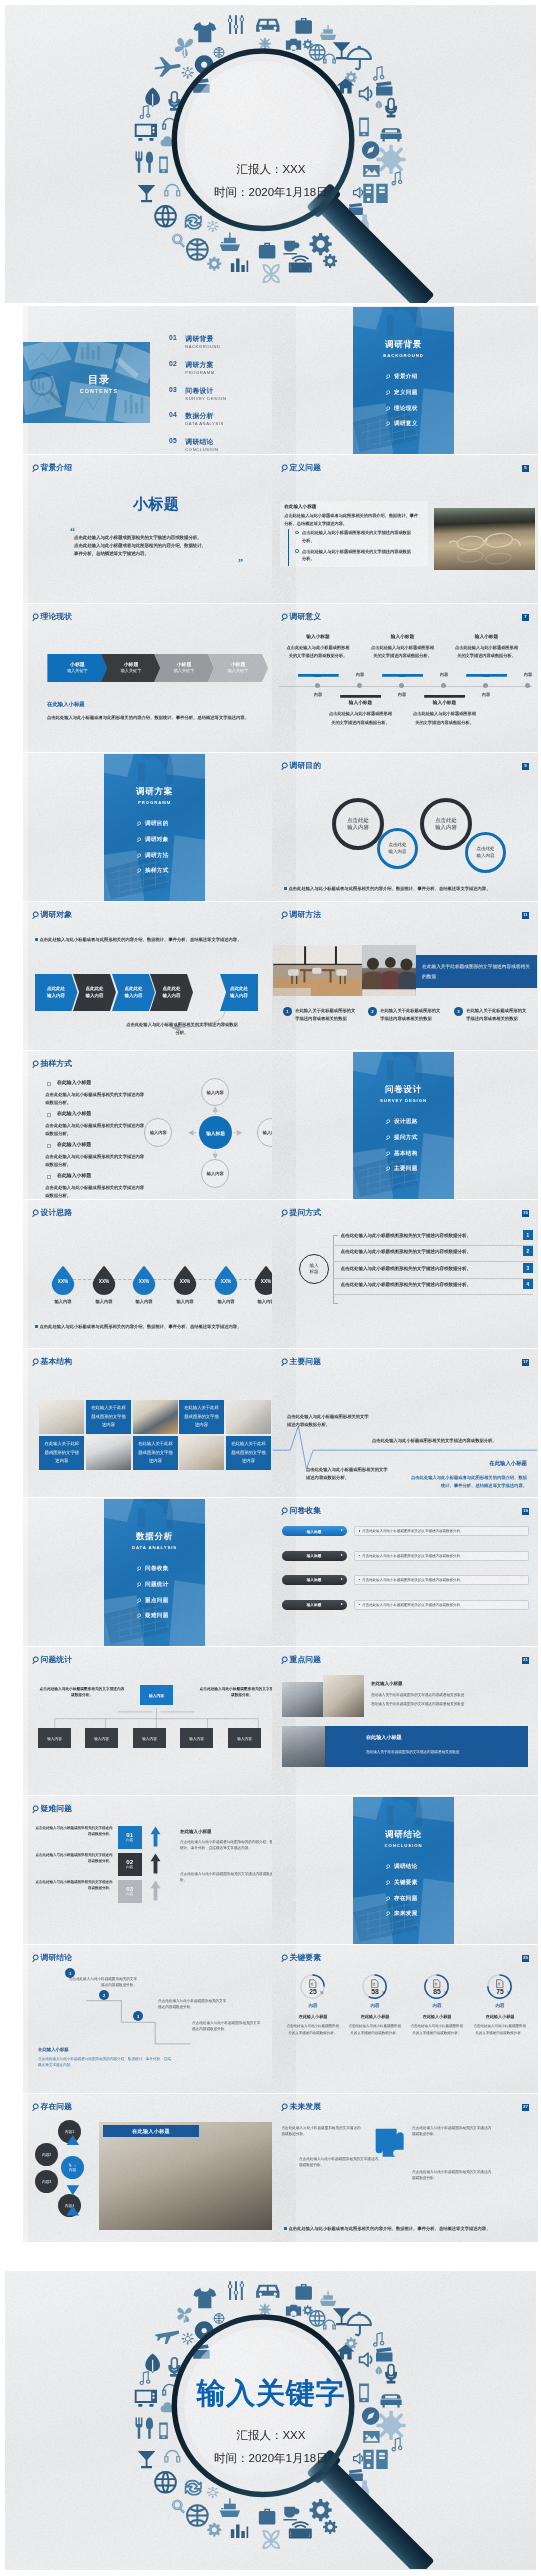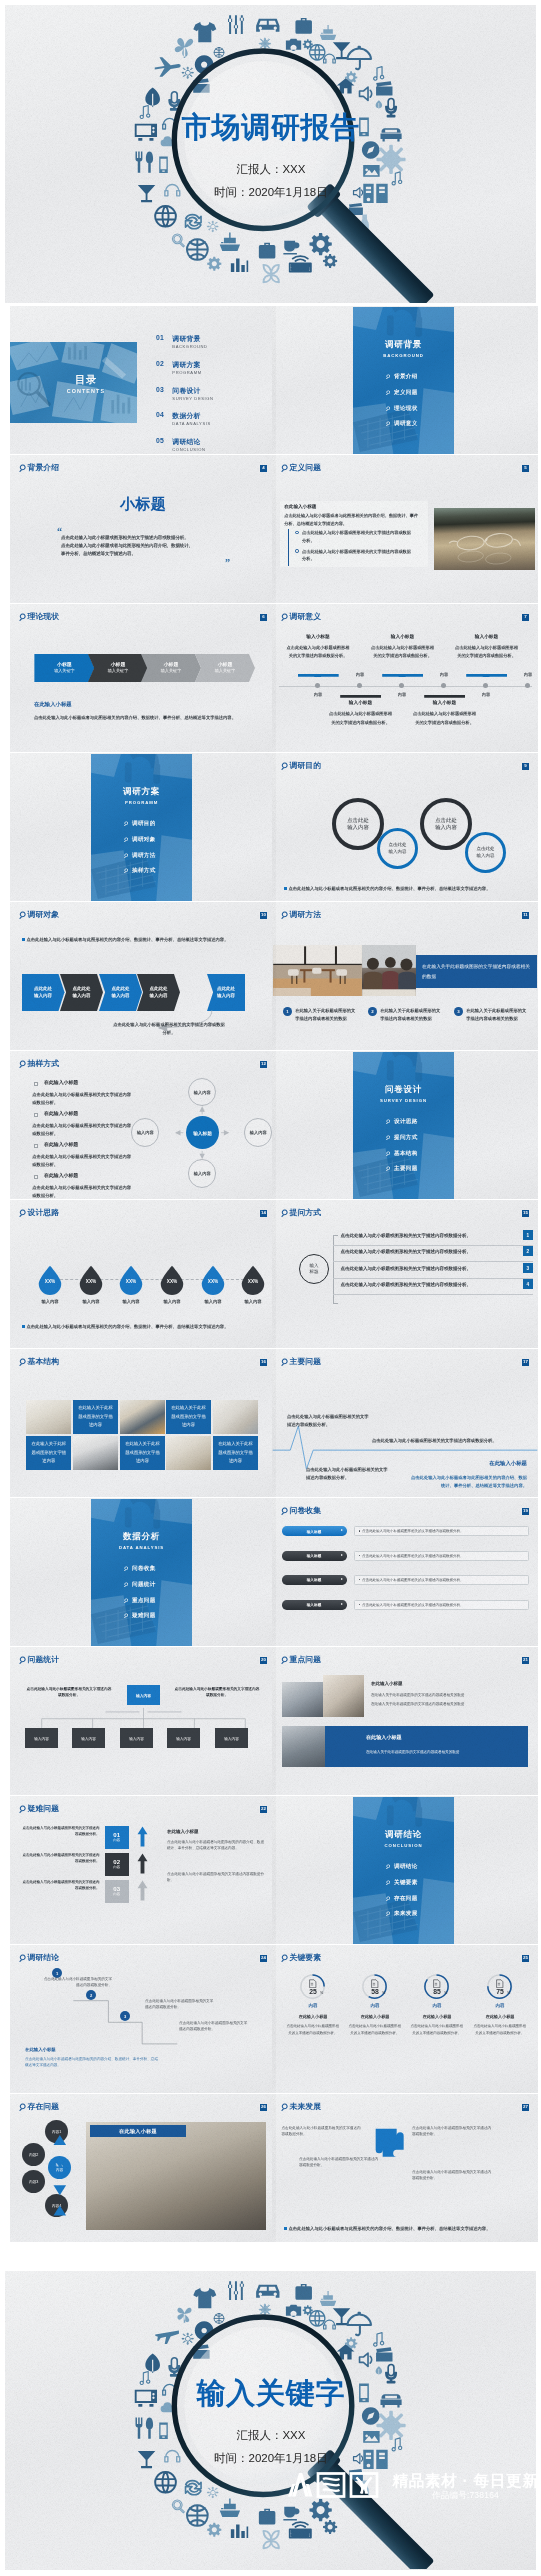--- a/index.html
+++ b/index.html
@@ -2,21 +2,21 @@
 <html style="font-size:11px"><head>
 <meta charset="utf-8">
 <style>
   html,body{margin:0;padding:0;background:#ffffff;}
   body{width:542px;font-family:"Liberation Sans",sans-serif;}
   .page{position:relative;width:542px;height:2576px;overflow:hidden;background:#fff;}
   .slide{position:absolute;overflow:hidden;background:#eff0f2;
      background-image:linear-gradient(165deg,#f5f6f7 0%,#edeef0 42%,#f1f2f4 75%,#eaebed 100%);
   }
   .noise{position:absolute;left:0;top:0;width:100%;height:100%;pointer-events:none;z-index:40;opacity:.34;mix-blend-mode:multiply;}
-  .sl{left:10px;width:266px;height:148px;}
+  .sl{left:23px;width:266px;height:148px;padding-left:12px;}
   .sr{left:272px;width:266px;height:148px;}
   
   .hd{position:absolute;left:8.8px;top:8.8px;display:flex;align-items:center;}
   .hd .mgi{width:8.1px;height:8.1px;flex:none;margin-right:0.7px;margin-top:0.3px;}
   .hd .t{font-size:7.8px;font-weight:bold;color:#1b5a9c;letter-spacing:0.1px;line-height:8.1px;}
   .pn{position:absolute;right:8.8px;top:9.5px;min-width:7.5px;height:7.5px;padding:0 0.7px;background:#0d5496;color:#fff;
       font-size:4.4px;font-weight:bold;display:flex;align-items:center;justify-content:center;line-height:1;box-sizing:border-box;}
   .blue{color:#1b5a9c;}
   
   .cover{left:5.4px;top:5.4px;width:531px;height:298px;}
@@ -456,21 +456,20 @@
             <stop offset="100%" stop-color="rgba(214,222,228,0.42)"></stop>
         </radialGradient>
       </defs>
       <g transform="rotate(-45 381 199)">
         <rect x="364" y="330" width="34" height="210" rx="5" fill="url(#hg)"></rect>
         <rect x="356" y="314" width="50" height="24" rx="6" fill="url(#cg)"></rect>
       </g>
       <circle cx="381" cy="199" r="116" fill="url(#lensg)"></circle>
       <circle cx="381" cy="199" r="131" fill="none" stroke="url(#rg)" stroke-width="8"></circle>
     </svg>
-    <div class="cov-title">市场调研报告</div>
     <div class="cov-sub1">汇报人：XXX</div>
     <div class="cov-sub2">时间：2020年1月18日</div>
   <svg class="noise" viewBox="0 0 784 440" width="531" height="298">
         <rect width="100%" height="100%" filter="url(#noisef)" opacity="0.55"></rect>
       </svg>
     </div>
   <div class="slide sl " style="top:306px">
     <div class="toc-photo">
       <svg class="toc-ph-in" viewBox="0 0 188 120" preserveAspectRatio="none">
         <g opacity="0.30" fill="#ffffff">
@@ -1838,34 +1837,14 @@
       <circle cx="381" cy="199" r="131" fill="none" stroke="url(#rg)" stroke-width="8"></circle>
     </svg>
     <div class="cov-title">输入关键字</div>
     <div class="cov-sub1">汇报人：XXX</div>
     <div class="cov-sub2">时间：2020年1月18日</div>
   <svg class="noise" viewBox="0 0 784 442" width="531" height="299">
         <rect width="100%" height="100%" filter="url(#noisef)" opacity="0.55"></rect>
       </svg>
     </div>
 
-  <div class="wm">
-    <svg class="wm-logo" viewBox="0 0 200 52">
-      <g fill="#fff">
-        <path d="M24 2 L30.5 2 L44 49 L36.5 49 L27 14 L17.5 49 L10 49 Z"></path>
-        <path d="M10.5 24 L16.5 24 L9 49 L2 49 Z"></path>
-        <path d="M37.5 24 L43.5 24 L51 49 L44 49 Z"></path>
-      </g>
-      <rect x="62" y="3" width="52" height="46" fill="none" stroke="#fff" stroke-width="5.5"></rect>
-      <path d="M72 14 C80 9 96 20 105 14 M72 25 C80 20 96 31 105 25 M72 36 C80 31 96 42 105 36" fill="none" stroke="#fff" stroke-width="4.5"></path>
-      <rect x="128" y="3" width="52" height="46" fill="none" stroke="#fff" stroke-width="5.5"></rect>
-      <path d="M139 11 C149 21 152 34 150 43" fill="none" stroke="#fff" stroke-width="4.5"></path>
-      <path d="M169 11 C159 21 156 34 158 43" fill="none" stroke="#fff" stroke-width="4.5"></path>
-      <path d="M139 11 C152 23 158 34 160 43" fill="none" stroke="#fff" stroke-width="4.5"></path>
-      <path d="M169 11 C156 23 150 34 148 43" fill="none" stroke="#fff" stroke-width="4.5"></path>
-    </svg>
-    <div class="wm-txt">
-      <div class="wm-s">精品素材 · 每日更新</div>
-      <div class="wm-c">作品编号:738164</div>
-    </div>
-  </div>
 </div>
 
 
 </body></html>

